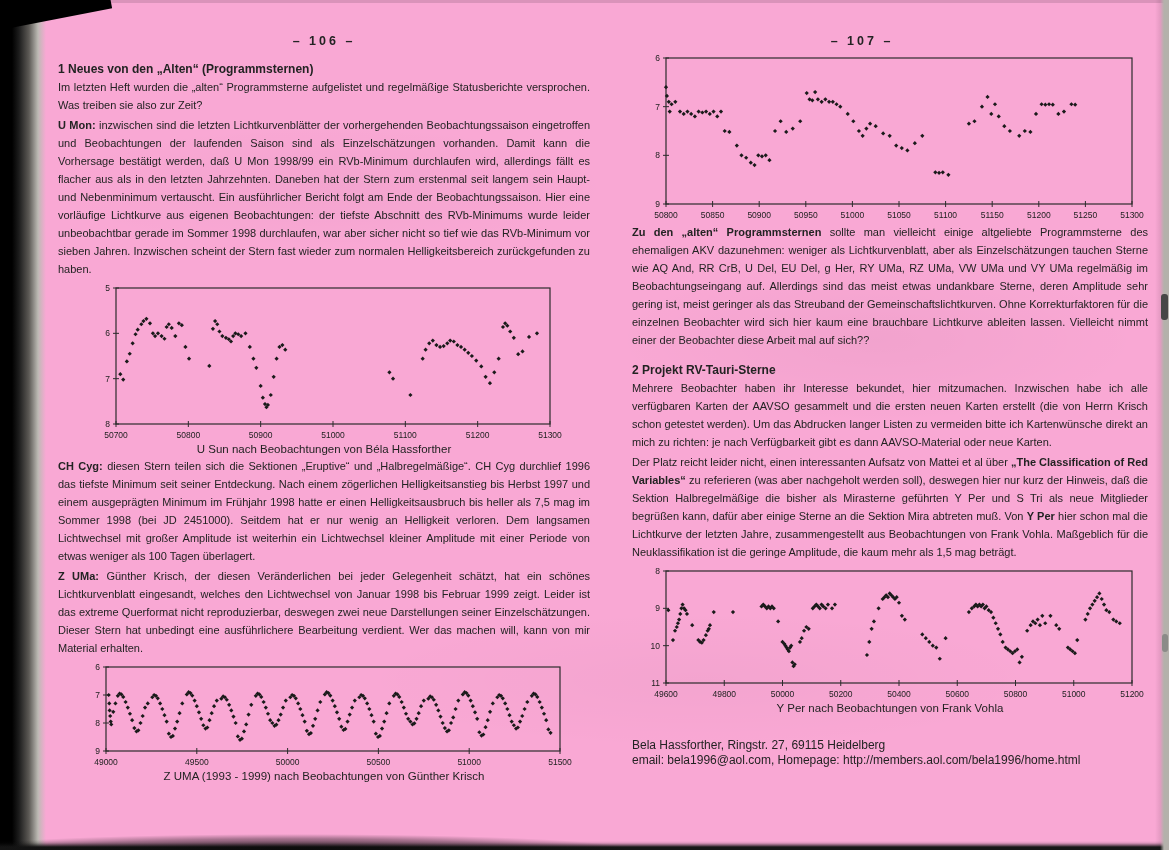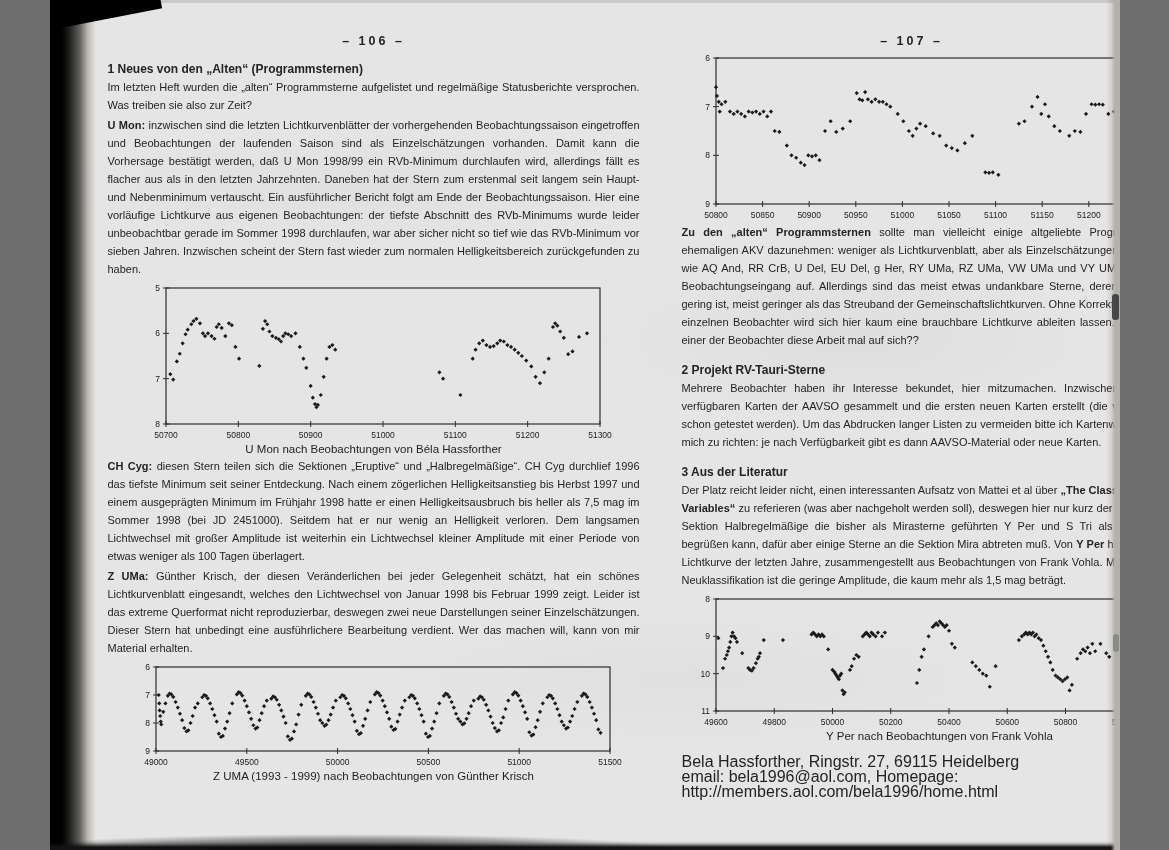--- a/index.html
+++ b/index.html
@@ -1,16 +1,16 @@
 <!DOCTYPE html>
 <html><head>
 <meta charset="utf-8">
 <style>
   html,body{margin:0;padding:0;background:#6e6e6e;}
-  .scan{position:relative;width:1070px;height:850px;margin:0 auto;background:#e5e5e5;
+  .scan{position:relative;width:1169px;height:850px;margin:0 auto;background:#f9a8d4;
         overflow:hidden;font-family:"Liberation Sans",sans-serif;color:#232323;}
   .scan::before{content:"";position:absolute;inset:0;pointer-events:none;
         background:
          radial-gradient(ellipse 420px 90px at 28% 22%, rgba(0,0,0,0.025), transparent 70%),
          radial-gradient(ellipse 380px 120px at 75% 40%, rgba(0,0,0,0.03), transparent 70%),
          radial-gradient(ellipse 500px 100px at 60% 80%, rgba(0,0,0,0.025), transparent 70%);}
   .spine{position:absolute;left:0;top:0;bottom:0;width:46px;
         background:linear-gradient(90deg,#000 0,#000 12px,#1d1d1d 19px,#5d5a56 29px,#bdbab4 38px,rgba(244,243,239,0) 46px);}
   .corner-tl{position:absolute;left:-10px;top:-14px;width:120px;height:34px;background:#000;transform:rotate(-11deg);}
   .bottom-shadow{position:absolute;left:0;right:0;bottom:0;height:9px;
@@ -29,21 +29,21 @@
 
   .pnum{margin-top:34px;text-align:center;font-weight:bold;font-size:12.5px;letter-spacing:3px;}
   .pnum-right{transform:translateX(-28px);}
   .title{margin-top:18px;text-align:center;font-size:16.5px;font-weight:bold;letter-spacing:.2px;}
   .h-sec{margin-top:14px;font-size:12px;font-weight:bold;}
   p.body{margin:2px 0 0;font-size:11px;line-height:18px;text-align:justify;}
   .mt10{margin-top:10px;} .mt12{margin-top:12px;} .mt3{margin-top:3px;}
   .figure{margin-top:5px;text-align:center;}
   .figure svg{display:block;margin:0 auto;}
   .caption{text-align:center;font-size:11.5px;margin-top:2px;}
-  .footer{margin-top:12px;font-size:16px;line-height:15px;}
+  .footer{margin-top:24px;font-size:12px;line-height:15px;}
 </style>
 </head>
 <body>
 
 <div class="scan">
   <div class="top-edge"></div>
 
   <div class="page page-left">
     <div class="pnum">–  106  –</div>
     <div class="h-sec">1  Neues von den „Alten“ (Programmsternen)</div>
@@ -154,21 +154,21 @@
           <path d="M 417.0533333333333 40.36000000000001 L 419.1533333333333 38.260000000000005 L 421.25333333333333 40.36000000000001 L 419.1533333333333 42.46000000000001 Z" fill="#1a1a1a"></path>
           <path d="M 419.2233333333333 42.626666666666665 L 421.3233333333333 40.526666666666664 L 423.42333333333335 42.626666666666665 L 421.3233333333333 44.72666666666667 Z" fill="#1a1a1a"></path>
           <path d="M 422.1166666666666 48.52 L 424.21666666666664 46.42 L 426.31666666666666 48.52 L 424.21666666666664 50.620000000000005 Z" fill="#1a1a1a"></path>
           <path d="M 425.7333333333333 54.866666666666646 L 427.8333333333333 52.766666666666644 L 429.93333333333334 54.866666666666646 L 427.8333333333333 56.96666666666665 Z" fill="#1a1a1a"></path>
           <path d="M 430.0733333333333 71.18666666666667 L 432.17333333333335 69.08666666666667 L 434.27333333333337 71.18666666666667 L 432.17333333333335 73.28666666666666 Z" fill="#1a1a1a"></path>
           <path d="M 434.4133333333333 68.46666666666668 L 436.5133333333333 66.36666666666669 L 438.61333333333334 68.46666666666668 L 436.5133333333333 70.56666666666668 Z" fill="#1a1a1a"></path>
           <path d="M 440.9233333333333 53.96000000000001 L 443.0233333333333 51.86000000000001 L 445.12333333333333 53.96000000000001 L 443.0233333333333 56.06000000000001 Z" fill="#1a1a1a"></path>
           <path d="M 448.87999999999994 50.33333333333333 L 450.97999999999996 48.23333333333333 L 453.08 50.33333333333333 L 450.97999999999996 52.43333333333333 Z" fill="#1a1a1a"></path>
         </svg>
     </div>
-    <div class="caption">U Mon nach Beobachtungen von Béla Hassforther</div>
+    <div class="caption">U Sun nach Beobachtungen von Béla Hassforther</div>
     <p class="body mt10"><span style="font-weight: bold;">CH Cyg:</span><span> diesen Stern teilen sich die Sektionen „Eruptive“ und „Halbregelmäßige“. CH Cyg durchlief 1996 das tiefste Minimum seit seiner Entdeckung. Nach einem zögerlichen Helligkeitsanstieg bis Herbst 1997 und einem ausgeprägten Minimum im Frühjahr 1998 hatte er einen Helligkeitsausbruch bis heller als 7,5 mag im Sommer 1998 (bei JD 2451000). Seitdem hat er nur wenig an Helligkeit verloren. Dem langsamen Lichtwechsel mit großer Amplitude ist weiterhin ein Lichtwechsel kleiner Amplitude mit einer Periode von etwas weniger als 100 Tagen überlagert.</span></p>
     <p class="body"><span style="font-weight: bold;">Z UMa:</span><span> Günther Krisch, der diesen Veränderlichen bei jeder Gelegenheit schätzt, hat ein schönes Lichtkurvenblatt eingesandt, welches den Lichtwechsel von Januar 1998 bis Februar 1999 zeigt. Leider ist das extreme Querformat nicht reproduzierbar, deswegen zwei neue Darstellungen seiner Einzelschätzungen. Dieser Stern hat unbedingt eine ausführlichere Bearbeitung verdient. Wer das machen will, kann von mir Material erhalten.</span></p>
     <div class="figure">
       <svg width="496" height="106">
           <rect x="30" y="5" width="454" height="84" fill="none" stroke="#2c2c2c" stroke-width="1.2"></rect>
           <line x1="30" y1="86" x2="30" y2="92" stroke="#2c2c2c" stroke-width="1"></line>
           <text x="30" y="103" text-anchor="middle" font-size="8.5" fill="#222">49000</text>
           <line x1="120.80000000000001" y1="86" x2="120.80000000000001" y2="92" stroke="#2c2c2c" stroke-width="1"></line>
           <text x="120.80000000000001" y="103" text-anchor="middle" font-size="8.5" fill="#222">49500</text>
           <line x1="211.60000000000002" y1="86" x2="211.60000000000002" y2="92" stroke="#2c2c2c" stroke-width="1"></line>
@@ -507,21 +507,20 @@
           <path d="M 414.67999999999995 51.72 L 416.78 49.62 L 418.88 51.72 L 416.78 53.82 Z" fill="#1a1a1a"></path>
           <path d="M 420.272 60.96666666666669 L 422.372 58.86666666666669 L 424.47200000000004 60.96666666666669 L 422.372 63.06666666666669 Z" fill="#1a1a1a"></path>
           <path d="M 425.864 58.53333333333331 L 427.964 56.43333333333331 L 430.064 58.53333333333331 L 427.964 60.63333333333331 Z" fill="#1a1a1a"></path>
           <path d="M 433.32 51.23333333333334 L 435.42 49.13333333333334 L 437.52000000000004 51.23333333333334 L 435.42 53.33333333333334 Z" fill="#1a1a1a"></path>
           <path d="M 437.048 51.72 L 439.148 49.62 L 441.24800000000005 51.72 L 439.148 53.82 Z" fill="#1a1a1a"></path>
         </svg>
     </div>
     <p class="body mt12"><span style="font-weight: bold;">Zu den „alten“ Programmsternen</span><span> sollte man vielleicht einige altgeliebte Programmsterne des ehemaligen AKV dazunehmen: weniger als Lichtkurvenblatt, aber als Einzelschätzungen tauchen Sterne wie AQ And, RR CrB, U Del, EU Del, g Her, RY UMa, RZ UMa, VW UMa und VY UMa regelmäßig im Beobachtungseingang auf. Allerdings sind das meist etwas undankbare Sterne, deren Amplitude sehr gering ist, meist geringer als das Streuband der Gemeinschaftslichtkurven. Ohne Korrekturfaktoren für die einzelnen Beobachter wird sich hier kaum eine brauchbare Lichtkurve ableiten lassen. Vielleicht nimmt einer der Beobachter diese Arbeit mal auf sich??</span></p>
     <div class="h-sec">2  Projekt RV-Tauri-Sterne</div>
     <p class="body mt3"><span>Mehrere Beobachter haben ihr Interesse bekundet, hier mitzumachen. Inzwischen habe ich alle verfügbaren Karten der AAVSO gesammelt und die ersten neuen Karten erstellt (die von Herrn Krisch schon getestet werden). Um das Abdrucken langer Listen zu vermeiden bitte ich Kartenwünsche direkt an mich zu richten: je nach Verfügbarkeit gibt es dann AAVSO-Material oder neue Karten.</span></p>
-    <div class="h-sec">3  Aus der Literatur</div>
     <p class="body mt3"><span>Der Platz reicht leider nicht, einen interessanten Aufsatz von Mattei et al über </span><span style="font-weight: bold;">„The Classification of Red Variables“</span><span> zu referieren (was aber nachgeholt werden soll), deswegen hier nur kurz der Hinweis, daß die Sektion Halbregelmäßige die bisher als Mirasterne geführten Y Per und S Tri als neue Mitglieder begrüßen kann, dafür aber einige Sterne an die Sektion Mira abtreten muß. Von </span><span style="font-weight: bold;">Y Per</span><span> hier schon mal die Lichtkurve der letzten Jahre, zusammengestellt aus Beobachtungen von Frank Vohla. Maßgeblich für die Neuklassifikation ist die geringe Amplitude, die kaum mehr als 1,5 mag beträgt.</span></p>
     <div class="figure">
       <svg width="508" height="134">
           <rect x="30" y="5" width="466" height="112" fill="none" stroke="#2c2c2c" stroke-width="1.2"></rect>
           <line x1="30" y1="114" x2="30" y2="120" stroke="#2c2c2c" stroke-width="1"></line>
           <text x="30" y="131" text-anchor="middle" font-size="8.5" fill="#222">49600</text>
           <line x1="88.25" y1="114" x2="88.25" y2="120" stroke="#2c2c2c" stroke-width="1"></line>
           <text x="88.25" y="131" text-anchor="middle" font-size="8.5" fill="#222">49800</text>
           <line x1="146.5" y1="114" x2="146.5" y2="120" stroke="#2c2c2c" stroke-width="1"></line>
           <text x="146.5" y="131" text-anchor="middle" font-size="8.5" fill="#222">50000</text>

